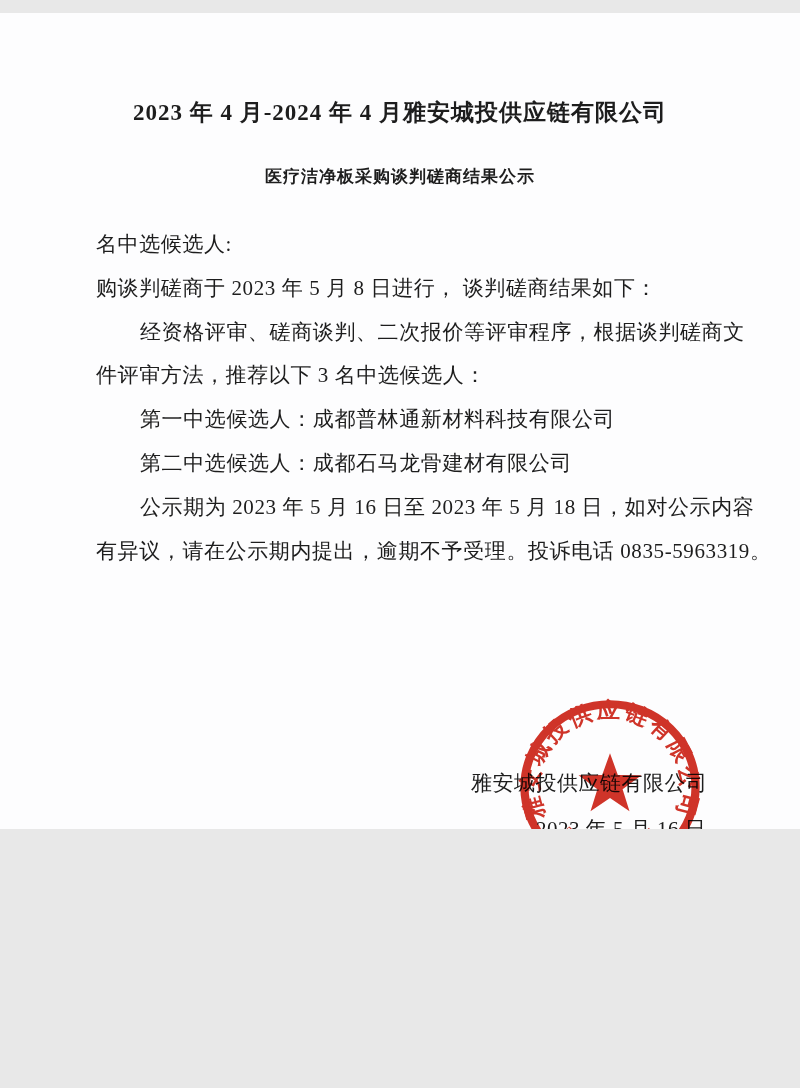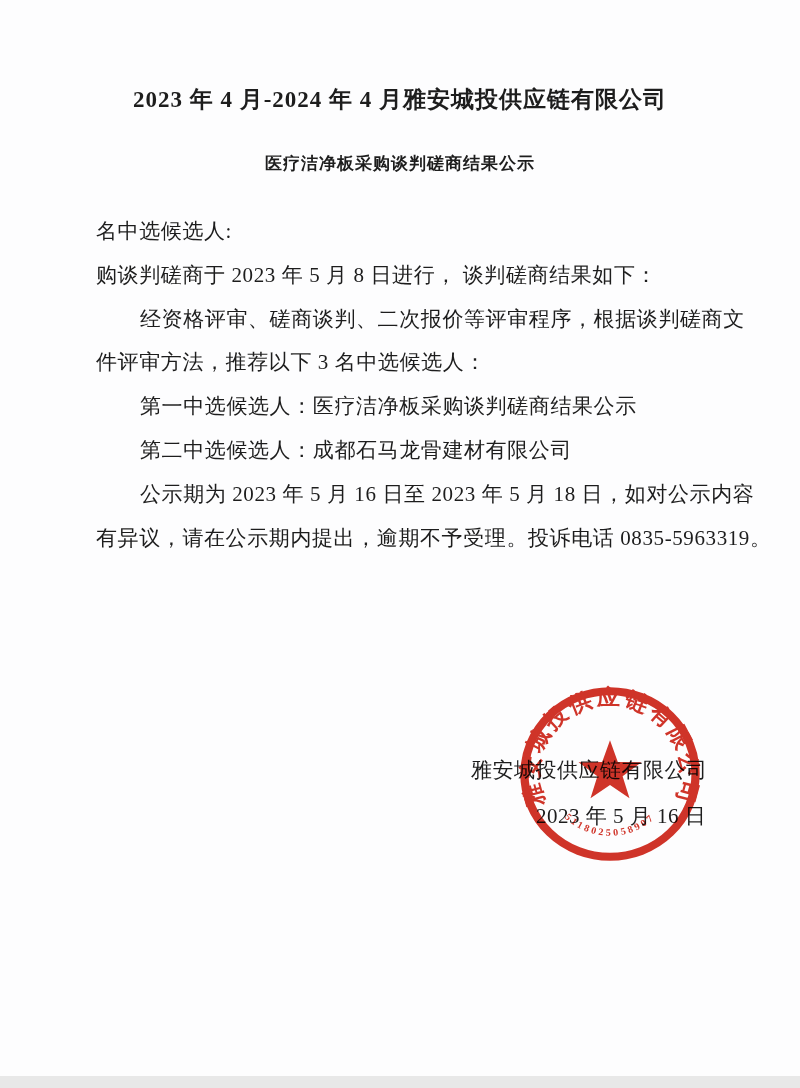--- a/index.html
+++ b/index.html
@@ -3,22 +3,22 @@
 <meta charset="utf-8">
 <style>
   html, body {
     margin: 0;
     padding: 0;
     background: #e8e8e8;
   }
   .page {
     position: relative;
     width: 800px;
-    height: 1076px;
-    margin: 0 auto;
+    height: 816px;
+    margin: 13px auto;
     background: #fdfdfe;
     overflow: hidden;
     font-family: "Liberation Serif", "DejaVu Serif", serif;
     color: #1d1d1d;
   }
   .doc-title {
     position: absolute;
     left: 0;
     right: 0;
     text-align: center;
@@ -71,21 +71,21 @@
 <div class="page">
 
   <div class="doc-title line1">2023 年 4 月-2024 年 4 月雅安城投供应链有限公司</div>
   <div class="doc-title line2">医疗洁净板采购谈判磋商结果公示</div>
 
   <div class="body-text">
     <div class="body-line">名中选候选人:</div>
     <div class="body-line">购谈判磋商于 2023 年 5 月 8 日进行， 谈判磋商结果如下：</div>
     <div class="body-line indent">经资格评审、磋商谈判、二次报价等评审程序，根据谈判磋商文</div>
     <div class="body-line">件评审方法，推荐以下 3 名中选候选人：</div>
-    <div class="body-line indent">第一中选候选人：医疗洁净板采购谈判磋商结果公示</div>
+    <div class="body-line indent">第一中选候选人：成都普林通新材料科技有限公司</div>
     <div class="body-line indent">第二中选候选人：成都石马龙骨建材有限公司</div>
     <div class="body-line indent">公示期为 2023 年 5 月 16 日至 2023 年 5 月 18 日，如对公示内容</div>
     <div class="body-line">有异议，请在公示期内提出，逾期不予受理。投诉电话 0835-5963319。</div>
   </div>
 
   <div class="signature company">雅安城投供应链有限公司</div>
   <div class="signature date">2023 年 5 月 16 日</div>
 
   <svg class="seal" viewBox="0 0 200 200" preserveAspectRatio="none" aria-hidden="true">
     <circle cx="100" cy="100" r="93" fill="none" stroke="#ce2418" stroke-width="9"></circle>

